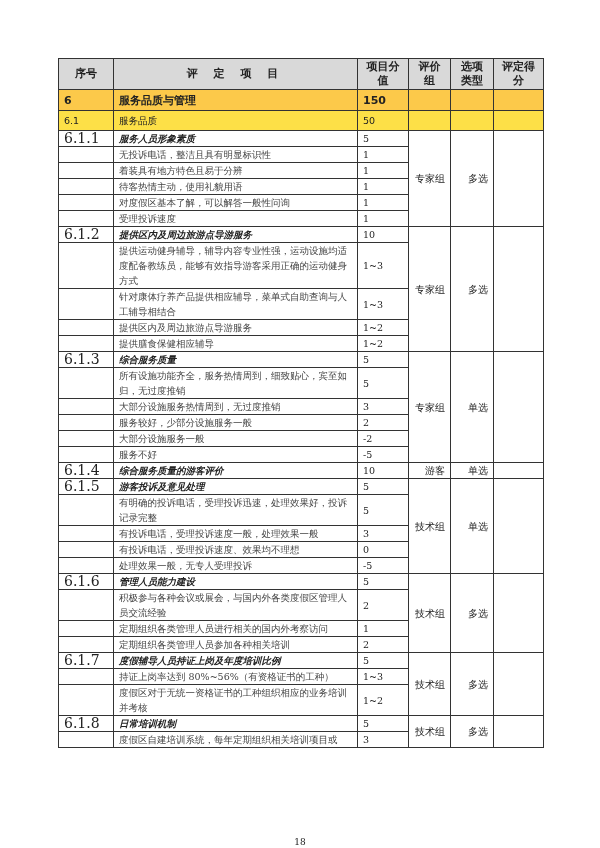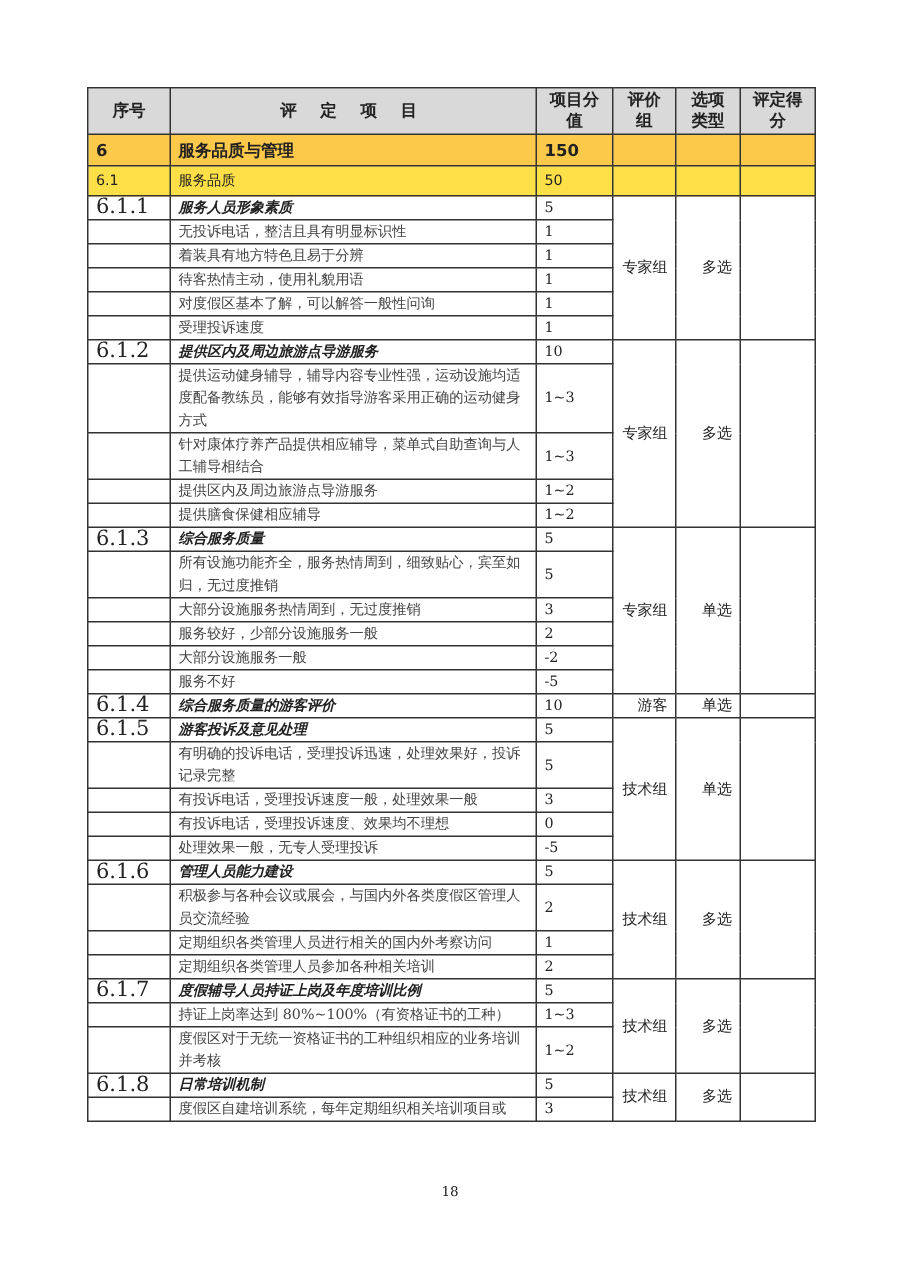--- a/index.html
+++ b/index.html
@@ -11,21 +11,21 @@
   tr.lvl1 td{background:#fcc94a;font-family:"DejaVu Sans","Liberation Sans",sans-serif;font-weight:bold;font-size:11px;height:20px;}
   tr.lvl2 td{background:#fde047;font-family:"DejaVu Sans","Liberation Sans",sans-serif;font-size:9.5px;height:19px;}
   tr.lvl3 td{height:15px;}
   tr.lvl3 td.item{font-weight:bold;font-style:italic;}
   tr.sub td{height:15px;}
   td.code{font-size:14px;padding-left:3px;margin-left:17px;}
   td.num{text-align:left;}
   td.grp,td.typ{text-align:right;font-family:"DejaVu Sans","Liberation Sans",sans-serif;font-size:10px;}
   td.item.sub{color:#444;}
   td.nob{border-top:none;border-bottom:none;}
-  .page-num{position:absolute;top:790px;left:0;width:600px;text-align:center;font-size:9px;}
+  .page-num{position:absolute;top:837px;left:0;width:600px;text-align:center;font-size:9px;}
 </style>
 </head>
 <body>
 
 <table class="score">
   <colgroup>
     <col style="width:55px">
       <col style="width:244px">
       <col style="width:51px">
       <col style="width:42px">
@@ -215,21 +215,21 @@
       <tr class="lvl3">
         <td class="code">6.1.7</td>
         <td class="item">度假辅导人员持证上岗及年度培训比例</td>
         <td class="num">5</td>
         <td class="grp" rowspan="3">技术组</td>
         <td class="typ" rowspan="3">多选</td>
         <td class="res" rowspan="3"></td>
       </tr>
       <tr class="sub">
         <td class="code nob"></td>
-        <td class="item sub">持证上岗率达到 80%~100%（有资格证书的工种）</td>
+        <td class="item sub">持证上岗率达到 80%~56%（有资格证书的工种）</td>
         <td class="num">1~3</td>
       </tr>
       <tr class="sub">
         <td class="code nob" style="border-bottom: 1px solid rgb(51, 51, 51);"></td>
         <td class="item sub">度假区对于无统一资格证书的工种组织相应的业务培训并考核</td>
         <td class="num">1~2</td>
       </tr>
       <tr class="lvl3">
         <td class="code">6.1.8</td>
         <td class="item">日常培训机制</td>

